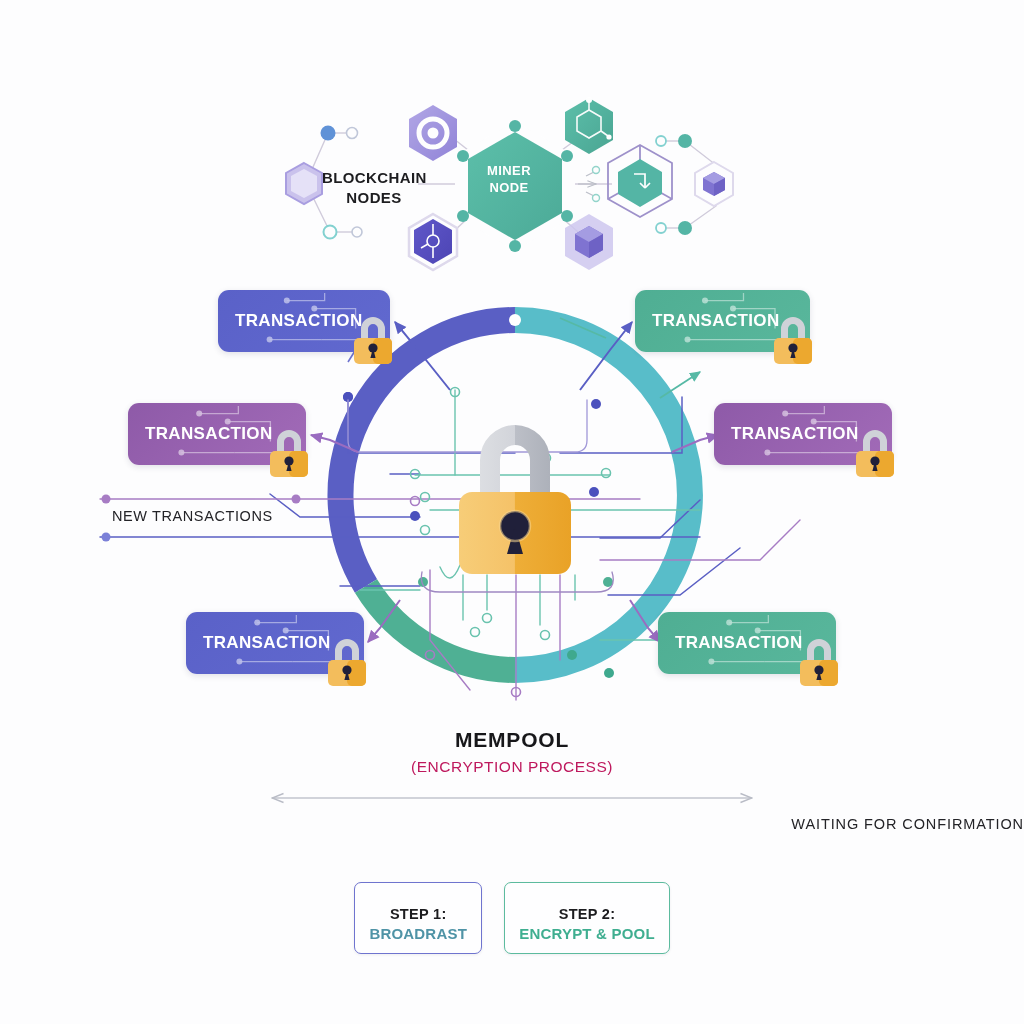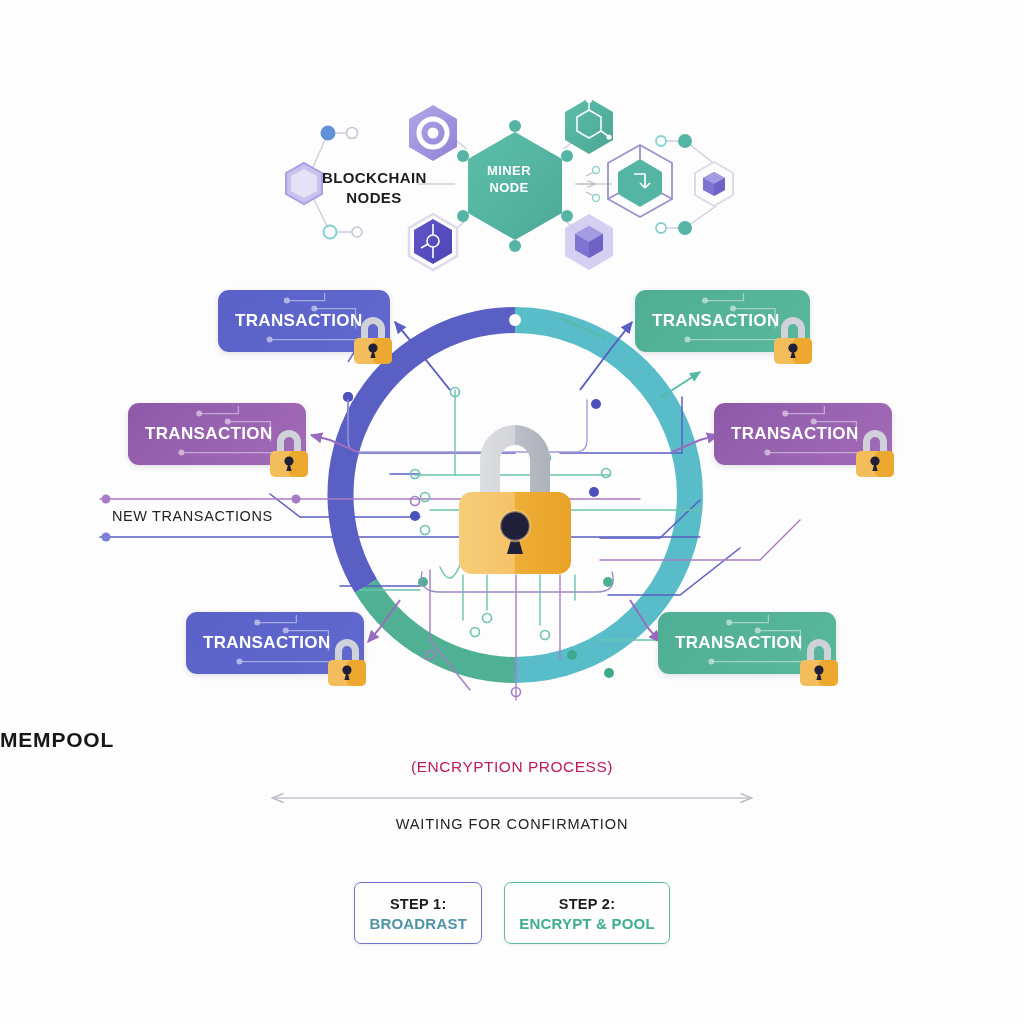--- a/index.html
+++ b/index.html
@@ -79,53 +79,53 @@
     left: 112px; top: 508px;
     font-size: 14.5px;
     font-weight: 400;
     color: #232327;
     letter-spacing: .6px;
     z-index: 5;
   }
   #mempool-title {
     position: absolute;
     left: 0; top: 728px; width: 1024px;
-    text-align: left;
+    text-align: center;
     font-size: 21px; font-weight: 700;
     color: #17171a;
     letter-spacing: .8px;
   }
   #mempool-sub {
     position: absolute;
     left: 0; top: 758px; width: 1024px;
     text-align: center;
     font-size: 15.5px; font-weight: 400;
     color: #be185d;
     letter-spacing: .5px;
   }
   #waiting-label {
     position: absolute;
     left: 0; top: 816px; width: 1024px;
-    text-align: center;
+    text-align: right;
     font-size: 14.5px; font-weight: 400;
     color: #232327;
     letter-spacing: .9px;
   }
 
   
   #steps-row {
     position: absolute;
     left: 0; top: 882px; width: 1024px;
     display: flex; justify-content: center; gap: 22px;
   }
   .step-box {
     border: 1.6px solid #888;
     border-radius: 7px;
     background: #fefeff;
-    padding: 12px 14px 9px 14px;
+    padding: 22px 14px 9px 14px;
     text-align: center;
     min-width: 128px;
     box-shadow: 0 1px 3px rgba(30,30,60,.07);
   }
   .step-title {
     font-size: 14.5px; font-weight: 700;
     color: #1c1c1f; letter-spacing: .3px;
     line-height: 1.25;
   }
   .step-sub {

